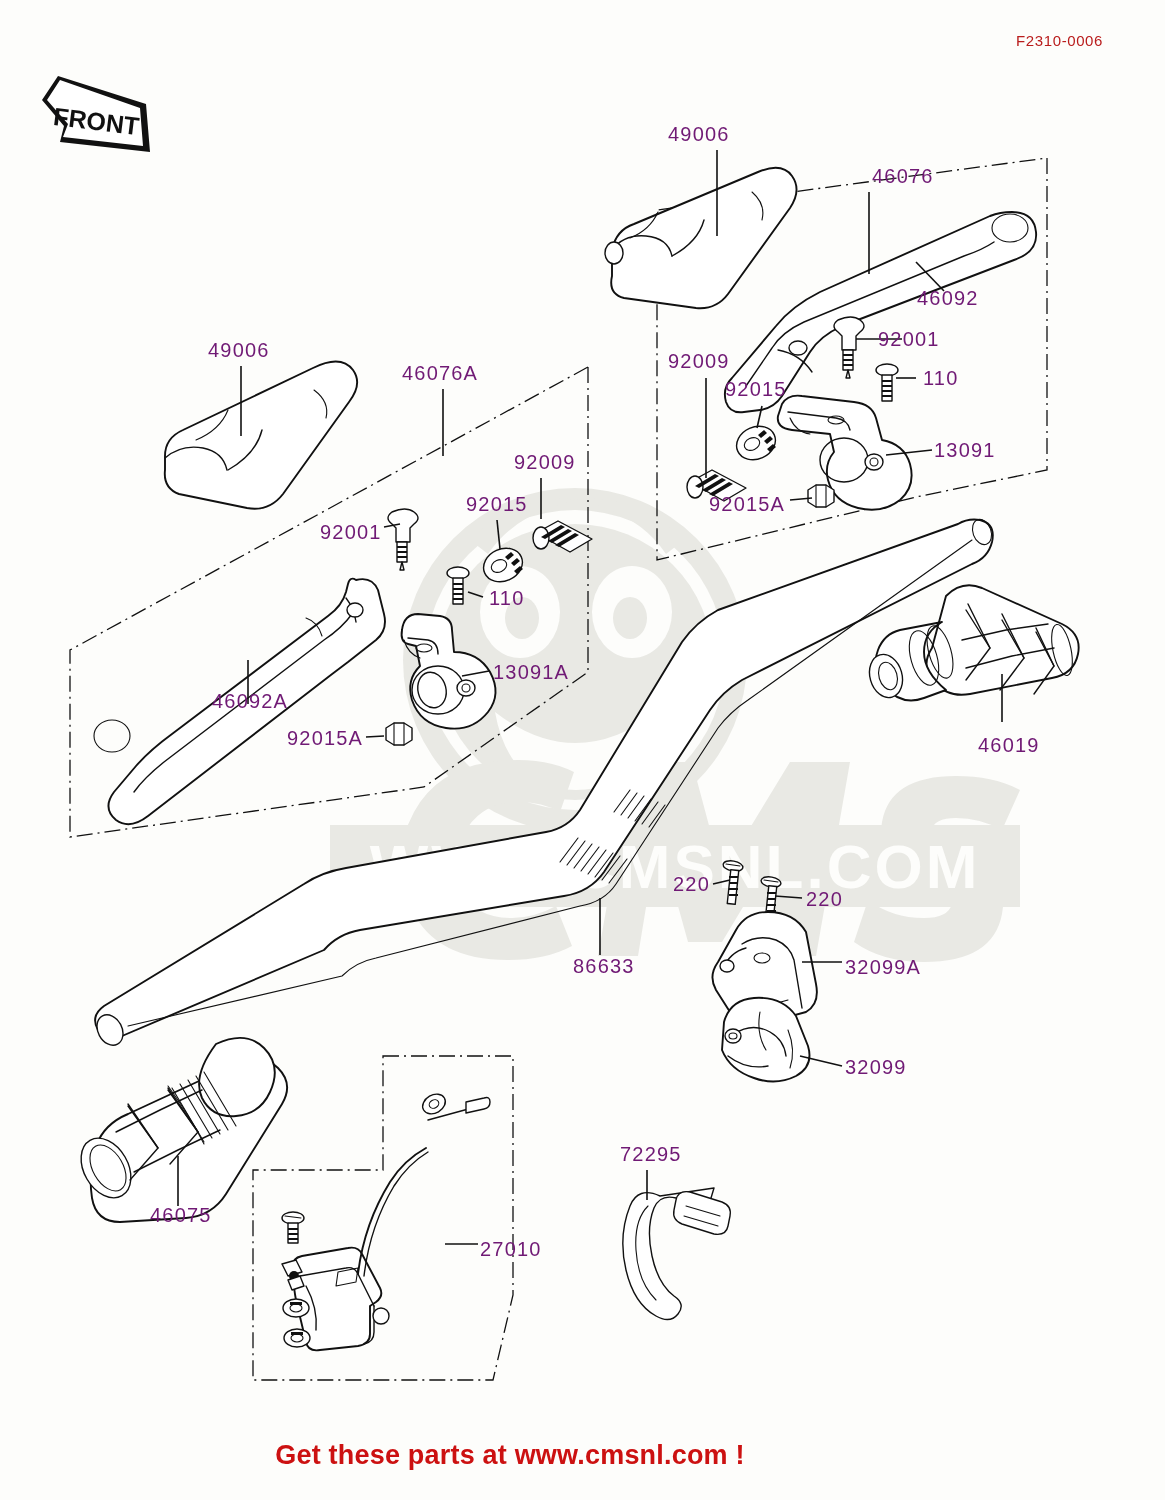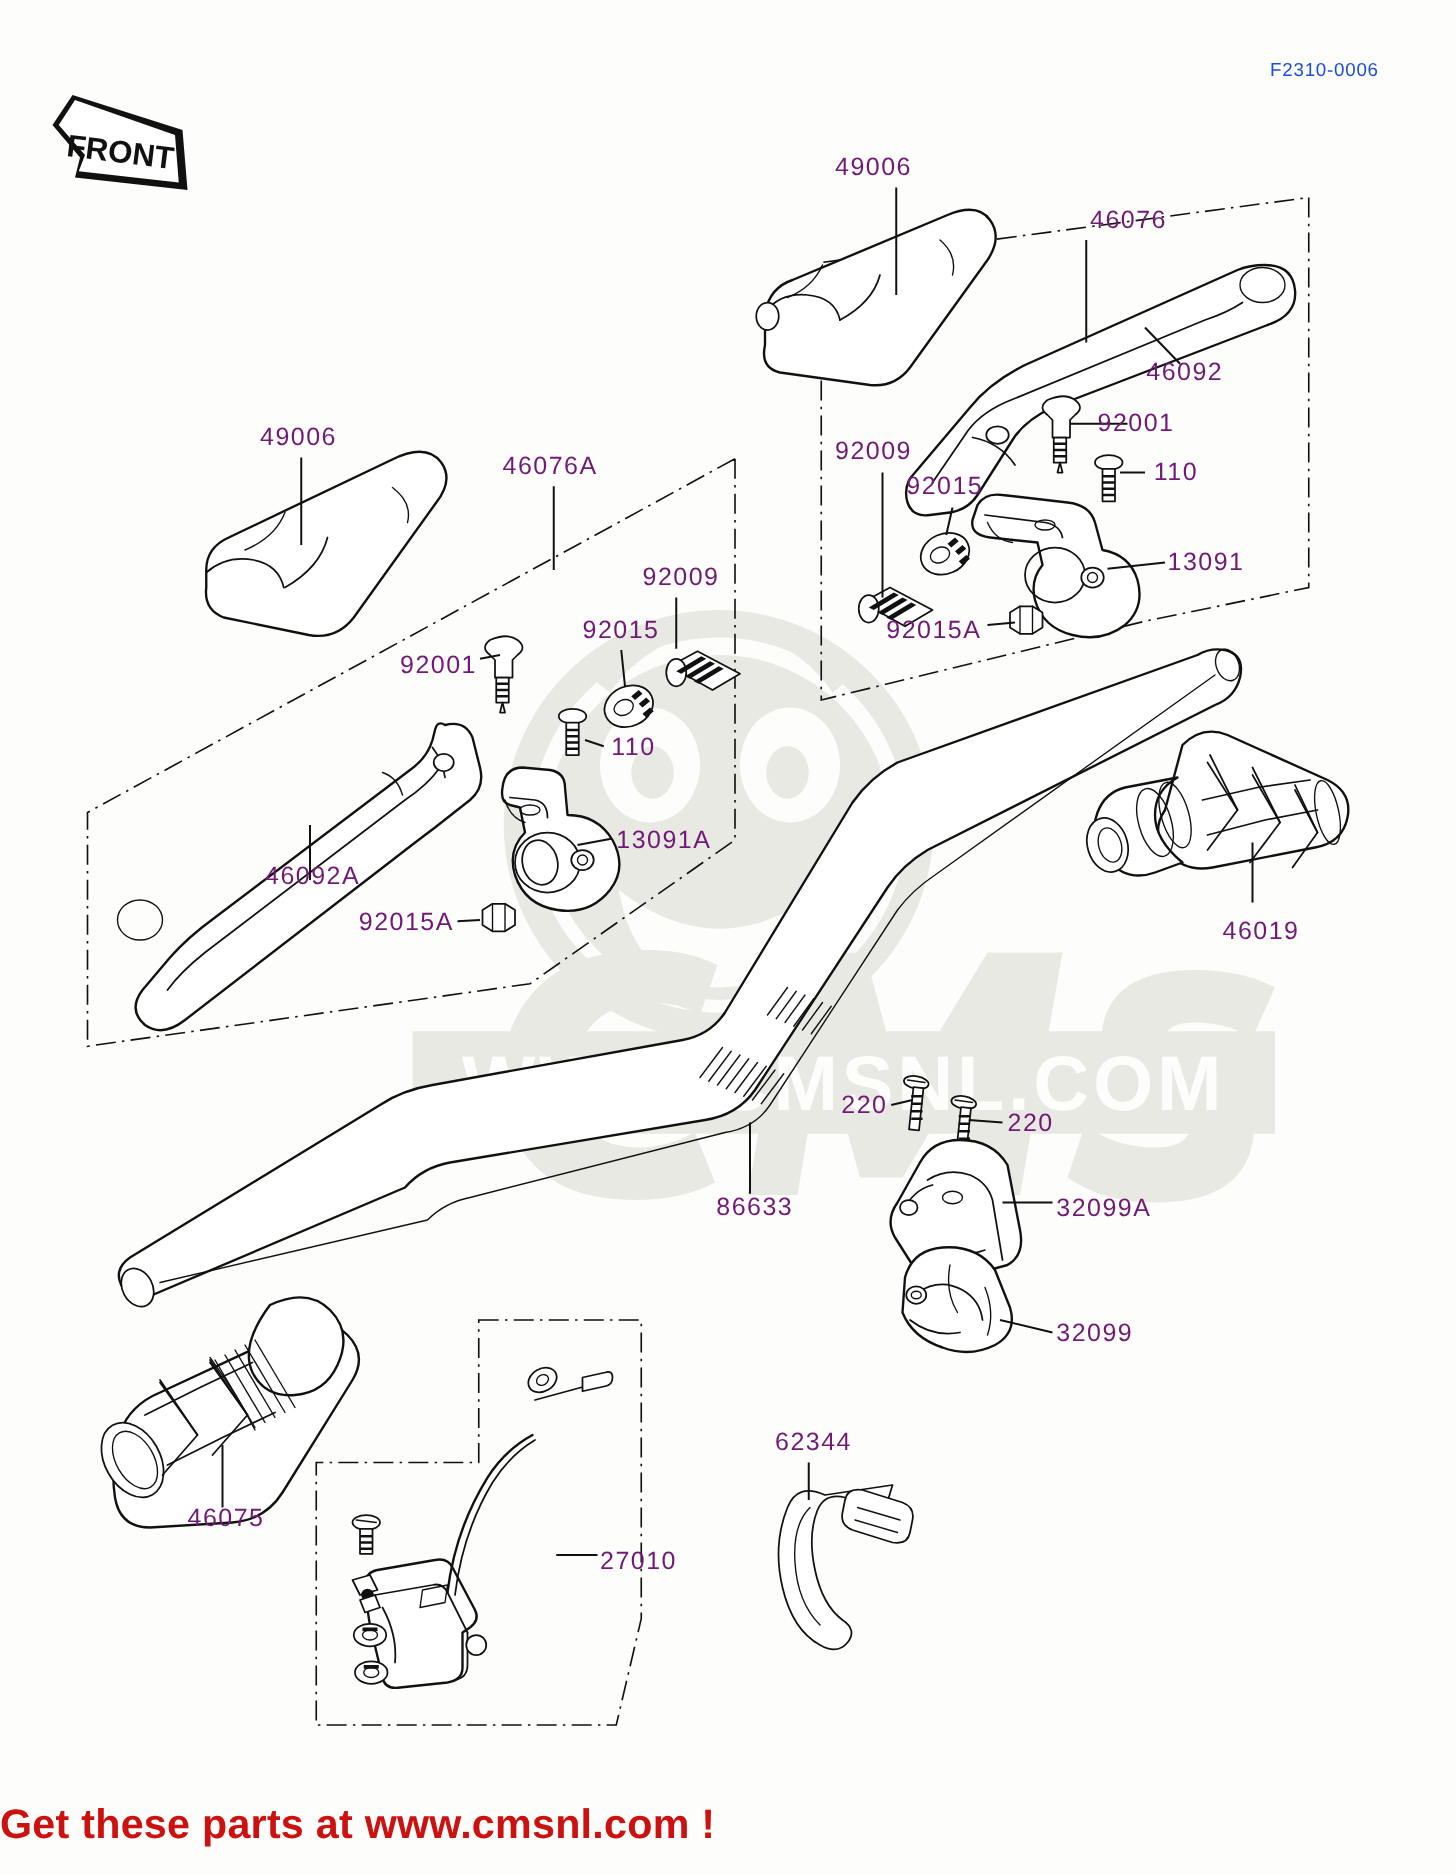--- a/index.html
+++ b/index.html
@@ -8,26 +8,26 @@
     width:1165px;height:1500px;position:relative;overflow:hidden;
   }
   #sheet{position:absolute;left:0;top:0;width:1165px;height:1500px;background:#fdfdfb;}
   #diagram{position:absolute;left:0;top:0;width:1165px;height:1500px;}
   .ttl{
     position:absolute;left:30px;top:20px;
     font-size:26px;letter-spacing:1.3px;color:#4b4b4b;
     font-family:"Liberation Sans", sans-serif;white-space:nowrap;
   }
   .refcode{
-    position:absolute;right:62px;top:48px;
-    font-size:15px;color:#1d4ed8;letter-spacing:0.6px;white-space:nowrap;
+    position:absolute;right:62px;top:32px;
+    font-size:15px;color:#b91c1c;letter-spacing:0.6px;white-space:nowrap;
   }
   .footer{
-    position:absolute;left:0;top:1440px;width:1020px;text-align:left;
-    font-size:33px;font-weight:bold;color:#cc1111;letter-spacing:0.2px;
+    position:absolute;left:0;top:1440px;width:1020px;text-align:center;
+    font-size:27px;font-weight:bold;color:#cc1111;letter-spacing:0.2px;
     font-family:"Liberation Sans", sans-serif;white-space:nowrap;
   }
   .lbl{
     position:absolute;font-size:20px;color:#701a75;letter-spacing:1.2px;
     font-family:"Liberation Sans", sans-serif;white-space:nowrap;
   }
 </style>
 </head>
 <body>
 
@@ -416,17 +416,17 @@
   <div class="lbl" style="left:493px;top:661px;">13091A</div>
   <div class="lbl" style="left:287px;top:727px;">92015A</div>
 
   <div class="lbl" style="left:978px;top:722px;margin-top:12px;">46019</div>
   <div class="lbl" style="left:573px;top:955px;">86633</div>
   <div class="lbl" style="left:673px;top:873px;">220</div>
   <div class="lbl" style="left:806px;top:888px;">220</div>
   <div class="lbl" style="left:845px;top:956px;">32099A</div>
   <div class="lbl" style="left:845px;top:1056px;">32099</div>
   <div class="lbl" style="left:150px;top:1204px;">46075</div>
-  <div class="lbl" style="left:620px;top:1143px;">62344</div>
+  <div class="lbl" style="left:620px;top:1143px;">72295</div>
   <div class="lbl" style="left:480px;top:1238px;">27010</div>
 
   <div class="footer">Get these parts at www.cmsnl.com !</div>
 </div>
 
 </body></html>

